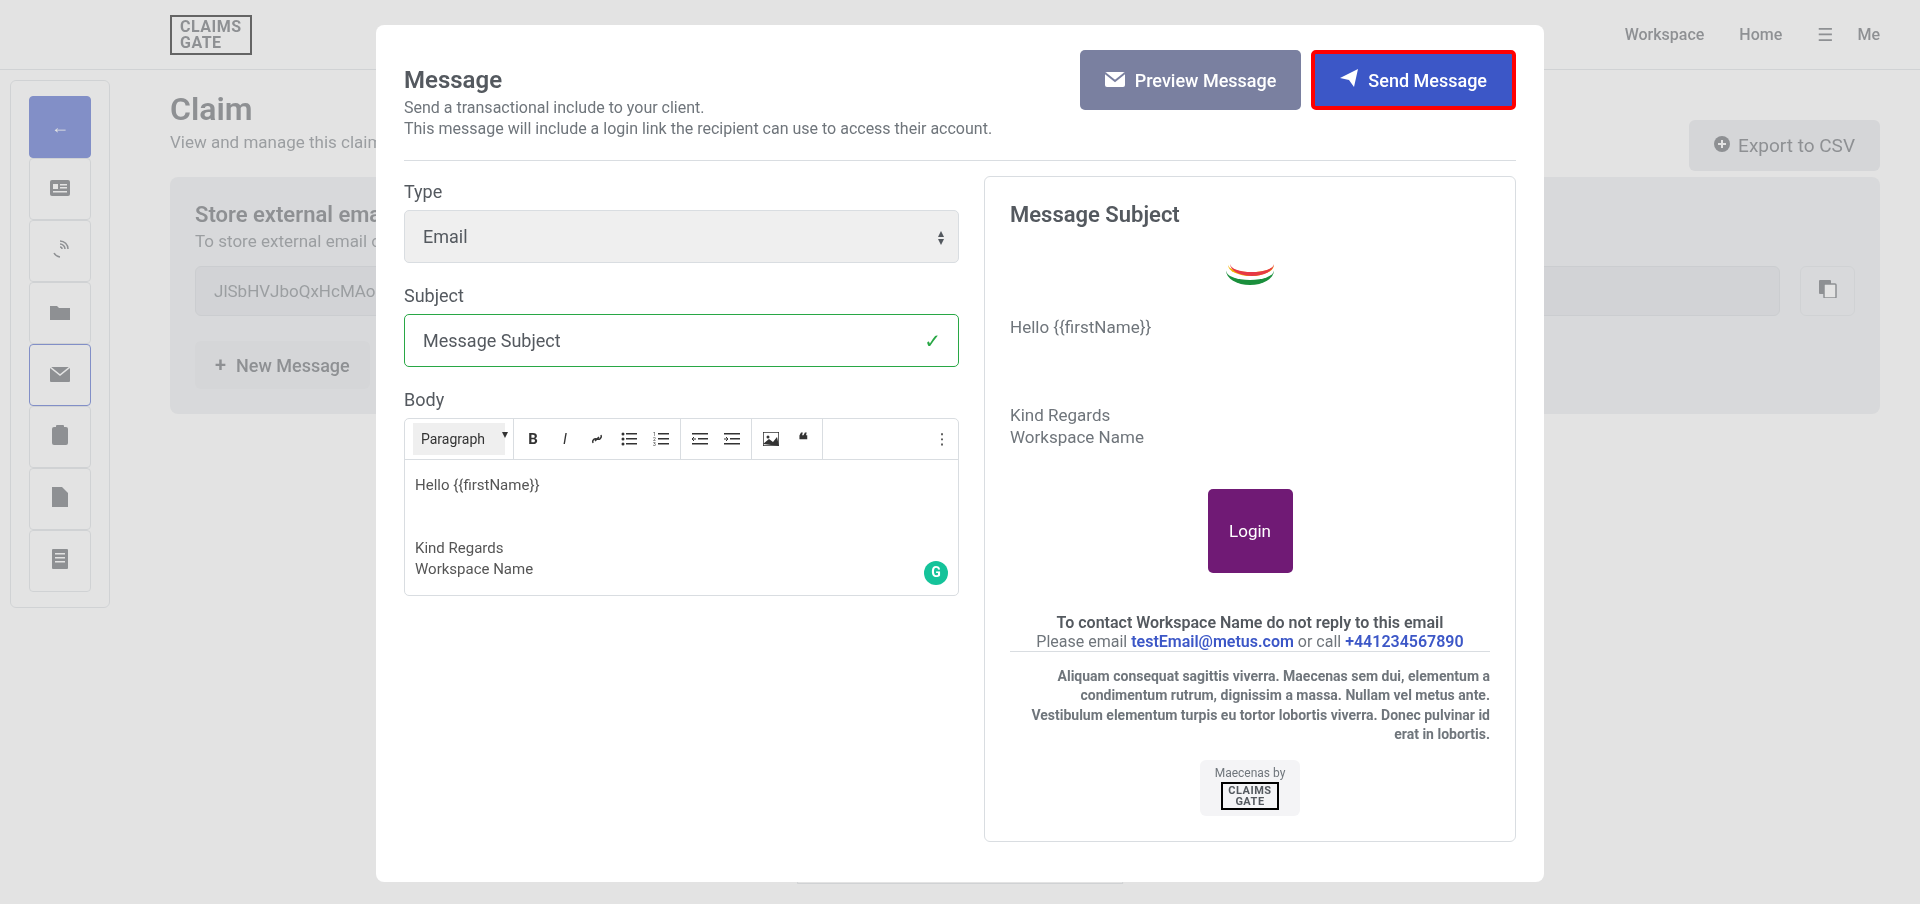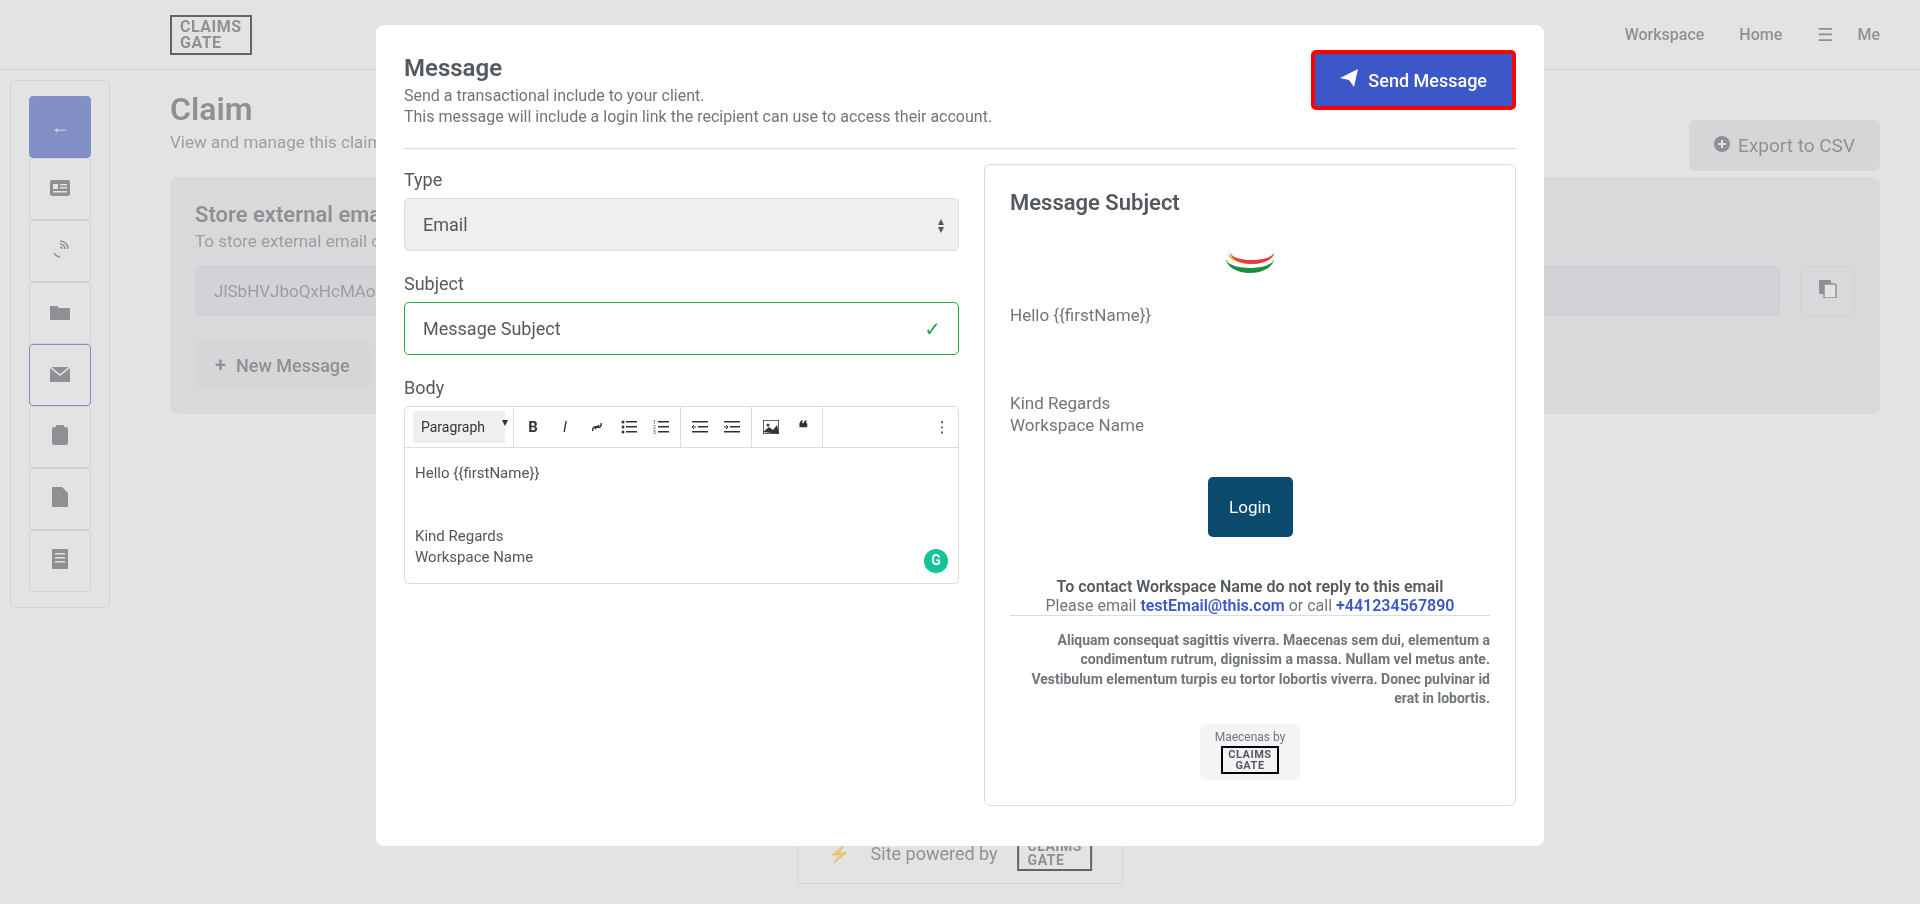--- a/index.html
+++ b/index.html
@@ -160,21 +160,21 @@
       top: 25px;
       left: 50%;
       transform: translateX(-50%);
       width: 1168px;
       background: #fff;
       border-radius: 8px;
       z-index: 10;
       padding: 25px 28px 40px;
     }
     .modal-header { display: flex; justify-content: space-between; align-items: flex-start; border-bottom: 1px solid var(--border); padding-bottom: 20px; }
-    .modal-header h2 { margin: 4px 0 4px; font-size: 24px; color: var(--text-dark); font-weight: 600; }
+    .modal-header h2 { margin: 16px 0 4px; font-size: 24px; color: var(--text-dark); font-weight: 600; }
     .modal-header p { margin: 2px 0; color: var(--text-muted); font-size: 16px; }
     .modal-actions { display: flex; gap: 10px; }
     .btn {
       padding: 15px 25px;
       border-radius: 5px;
       display: flex; align-items: center; gap: 10px;
       font-size: 18px; font-weight: 500;
       border: none;
       cursor: pointer;
     }
@@ -294,24 +294,24 @@
       width: 46px; height: 22px;
       border-bottom: 4px solid #f4b400;
       border-radius: 50%;
       left:2px; top:2px;
     }
     .preview-body { font-size: 17px; color: var(--text-muted); line-height: 1.3; }
     .login-btn {
       display: block;
       width: 85px;
       margin: 40px auto;
-      background: #0c4a6e;
+      background: #701a75;
       color: #fff;
       text-align: center;
-      padding: 20px 0;
+      padding: 32px 0;
       border-radius: 5px;
       font-size: 17px;
     }
     .preview-footer-msg { text-align: center; font-size: 16px; color: var(--text-muted); border-bottom: 1px solid var(--border); }
     .preview-footer-msg b { color: var(--text-dark); font-weight: 600; }
     .preview-link { color: var(--primary); font-weight: 600; }
     .legal-text { text-align: right; font-size: 14px; color: var(--text-muted); padding: 15px 0px; line-height: 1.4; font-weight: bold; }
     .powered-badge { margin: 0 auto; width: 100px; text-align:center; background: #f4f4f6; padding: 6px 8px; border-radius: 6px; }
     .powered-badge .pb-txt { font-size: 12px; color: var(--text-muted); }
     .powered-badge .logo-box { font-size: 11px; display: inline-block; margin-top: 2px; padding: 1px 5px; }
@@ -447,20 +447,29 @@
 <div class="backdrop"></div>
 
 <div class="modal">
   <div class="modal-header">
     <div>
       <h2>Message</h2>
       <p>Send a transactional include to your client.</p>
       <p>This message will include a login link the recipient can use to access their account.</p>
     </div>
     <div class="modal-actions">
+      <button class="btn btn-grey">
+        <span>
+          <svg width="20" height="15" viewBox="0 0 20 15">
+              <rect x="0" y="0" width="20" height="15" rx="2" fill="#fff"></rect>
+              <path d="M0 1 L10 9 L20 1" stroke="#7a80a0" stroke-width="2" fill="none"></path>
+            </svg>
+        </span>
+        <span>Preview Message</span>
+      </button>
       <button class="btn btn-primary btn-highlight">
         <span>
           <svg width="18" height="18" viewBox="0 0 18 18">
               <path d="M0 9 L18 0 L14 18 L9 11 Z M9 11 L11 9" fill="#fff"></path>
             </svg>
         </span>
         <span>Send Message</span>
       </button>
     </div>
   </div>
@@ -565,21 +574,21 @@
       </div>
       <div class="preview-body">
         <div>Hello {{firstName}}</div>
         <br><br><br>
         <div>Kind Regards</div>
         <div>Workspace Name</div>
       </div>
       <div class="login-btn">Login</div>
       <div class="preview-footer-msg">
         <b>To contact Workspace Name do not reply to this email</b><br>
-        <span>Please email </span><span class="preview-link">testEmail@this.com</span><span> or call </span><span class="preview-link">+441234567890</span>
+        <span>Please email </span><span class="preview-link">testEmail@metus.com</span><span> or call </span><span class="preview-link">+441234567890</span>
       </div>
       <div class="legal-text">Aliquam consequat sagittis viverra. Maecenas sem dui, elementum a condimentum rutrum, dignissim a massa. Nullam vel metus ante. Vestibulum elementum turpis eu tortor lobortis viverra. Donec pulvinar id erat in lobortis.</div>
       <div class="powered-badge">
         <div class="pb-txt">Maecenas by</div>
         <div class="logo-box">
           <div>CLAIMS</div>
           <div>GATE</div>
         </div>
       </div>
     </div>

